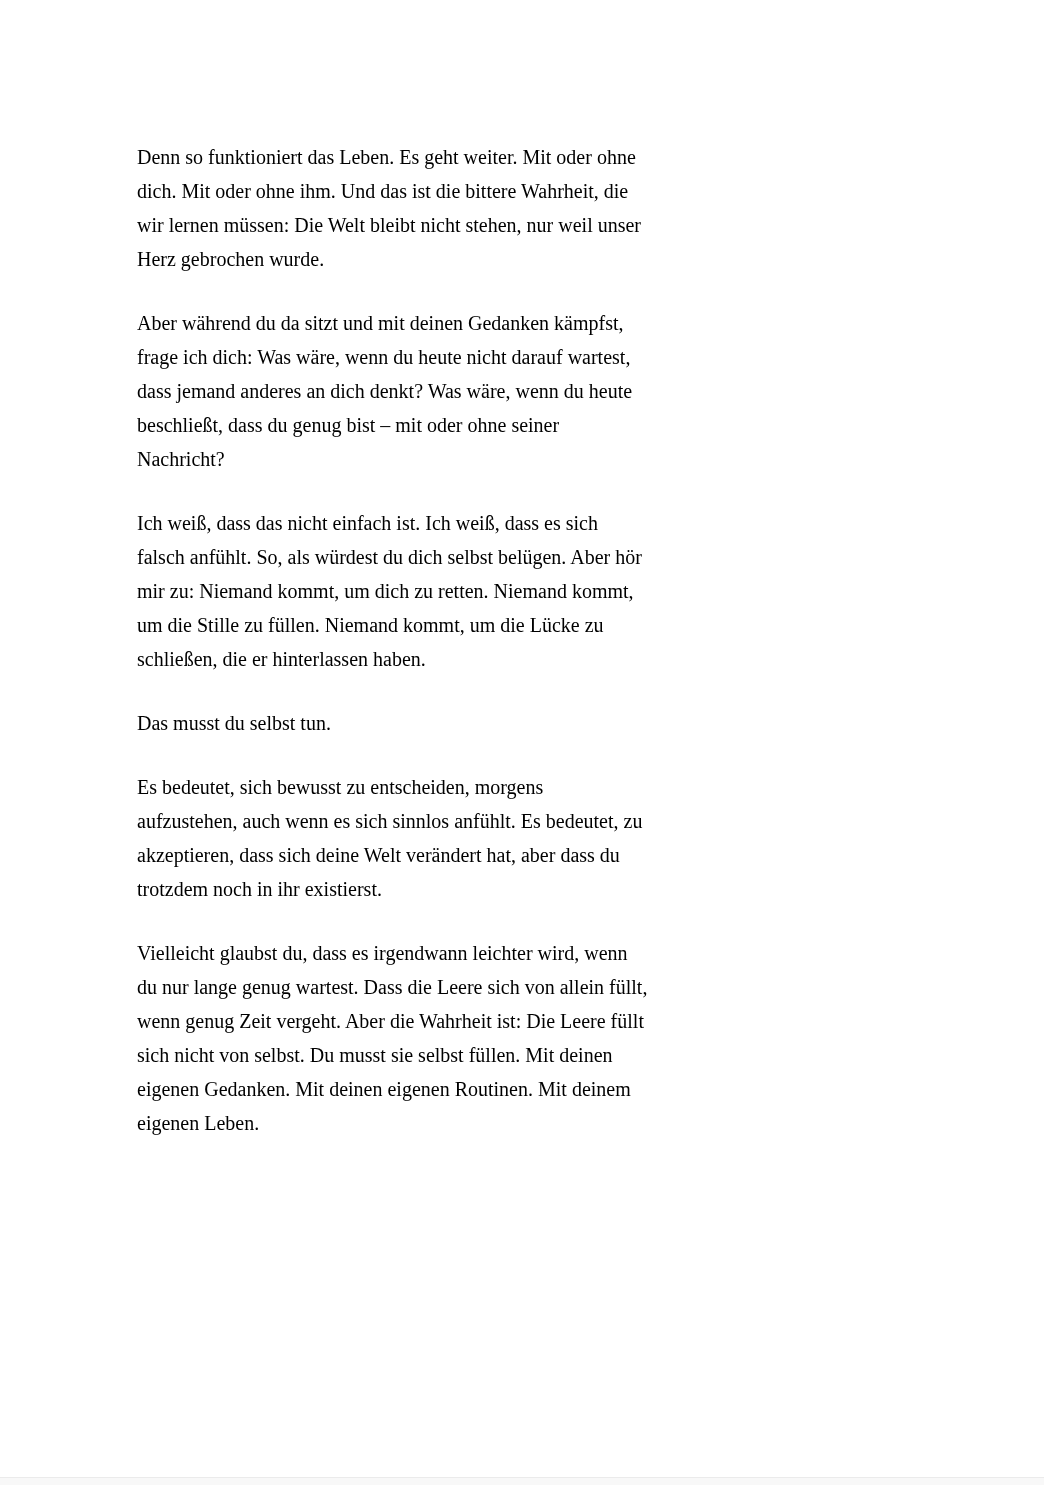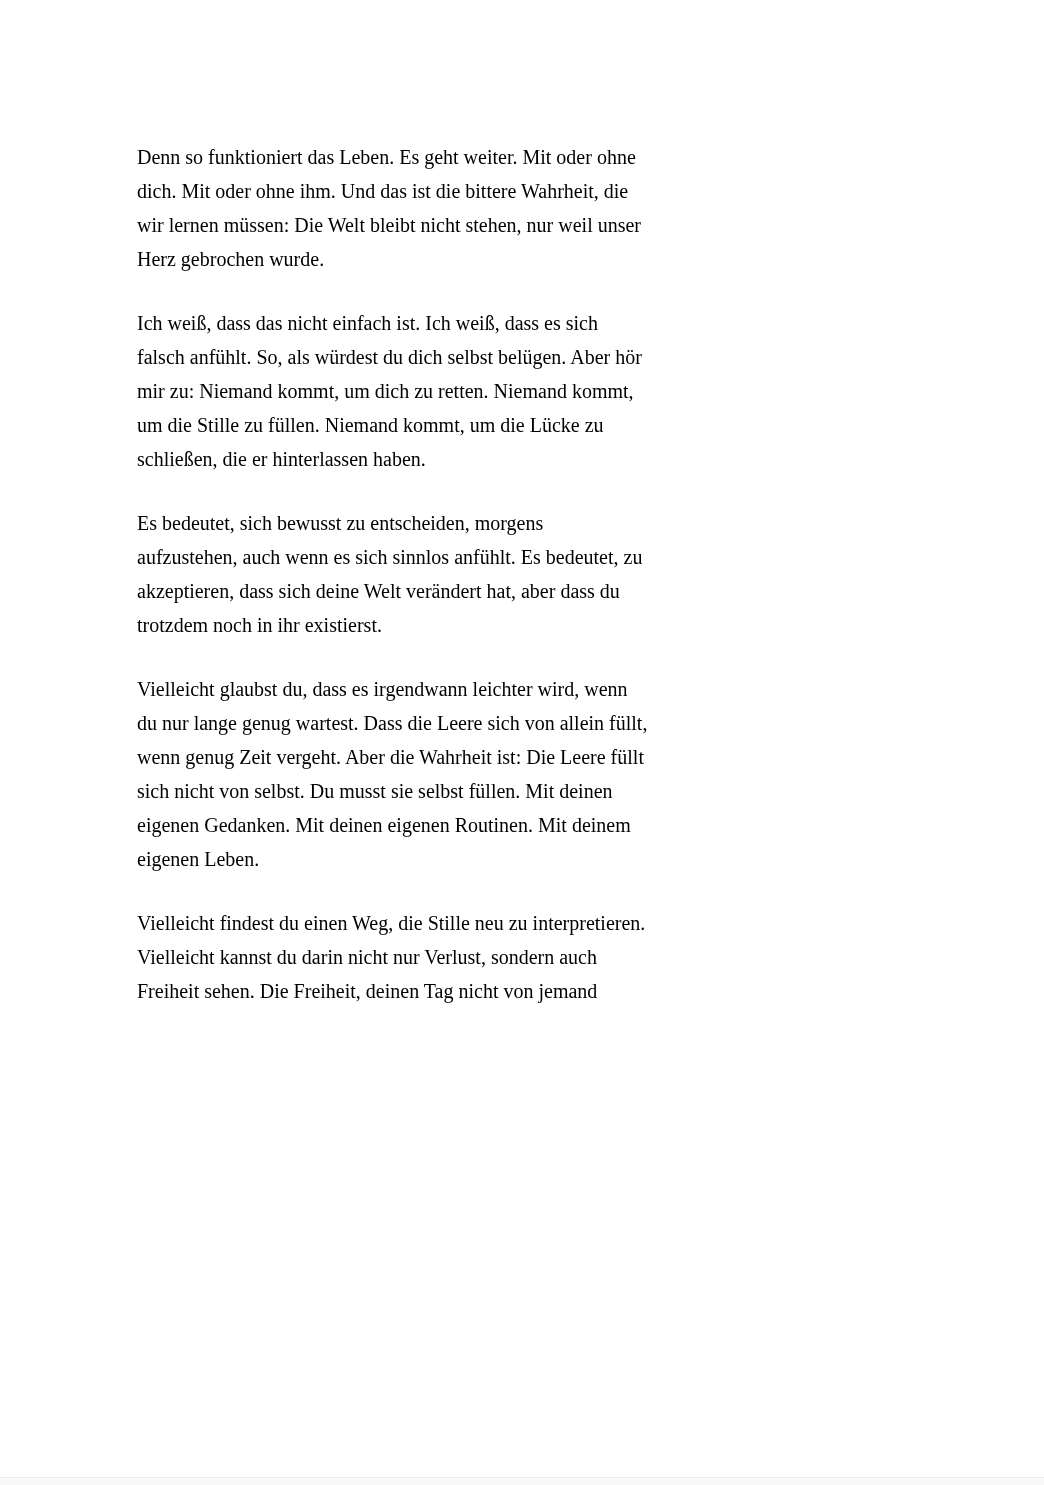--- a/index.html
+++ b/index.html
@@ -45,33 +45,36 @@
 </style>
 </head>
 <body>
 
 <div class="page">
   <div class="text-block">
     <p>Denn so funktioniert das Leben. Es geht weiter. Mit oder ohne
 dich. Mit oder ohne ihm. Und das ist die bittere Wahrheit, die
 wir lernen müssen: Die Welt bleibt nicht stehen, nur weil unser
 Herz gebrochen wurde.</p>
+    <p>Aber während du da sitzt und mit deinen Gedanken kämpfst,
+frage ich dich: Was wäre, wenn du heute nicht darauf wartest,
+dass jemand anderes an dich denkt? Was wäre, wenn du heute
+beschließt, dass du genug bist – mit oder ohne seiner
+Nachricht?</p>
     <p>Ich weiß, dass das nicht einfach ist. Ich weiß, dass es sich
 falsch anfühlt. So, als würdest du dich selbst belügen. Aber hör
 mir zu: Niemand kommt, um dich zu retten. Niemand kommt,
 um die Stille zu füllen. Niemand kommt, um die Lücke zu
 schließen, die er hinterlassen haben.</p>
+    <p>Das musst du selbst tun.</p>
     <p>Es bedeutet, sich bewusst zu entscheiden, morgens
 aufzustehen, auch wenn es sich sinnlos anfühlt. Es bedeutet, zu
 akzeptieren, dass sich deine Welt verändert hat, aber dass du
 trotzdem noch in ihr existierst.</p>
     <p>Vielleicht glaubst du, dass es irgendwann leichter wird, wenn
 du nur lange genug wartest. Dass die Leere sich von allein füllt,
 wenn genug Zeit vergeht. Aber die Wahrheit ist: Die Leere füllt
 sich nicht von selbst. Du musst sie selbst füllen. Mit deinen
 eigenen Gedanken. Mit deinen eigenen Routinen. Mit deinem
 eigenen Leben.</p>
-    <p>Vielleicht findest du einen Weg, die Stille neu zu interpretieren.
-Vielleicht kannst du darin nicht nur Verlust, sondern auch
-Freiheit sehen. Die Freiheit, deinen Tag nicht von jemand</p>
   </div>
   <div class="page-bottom-edge"></div>
 </div>
 
 </body></html>

